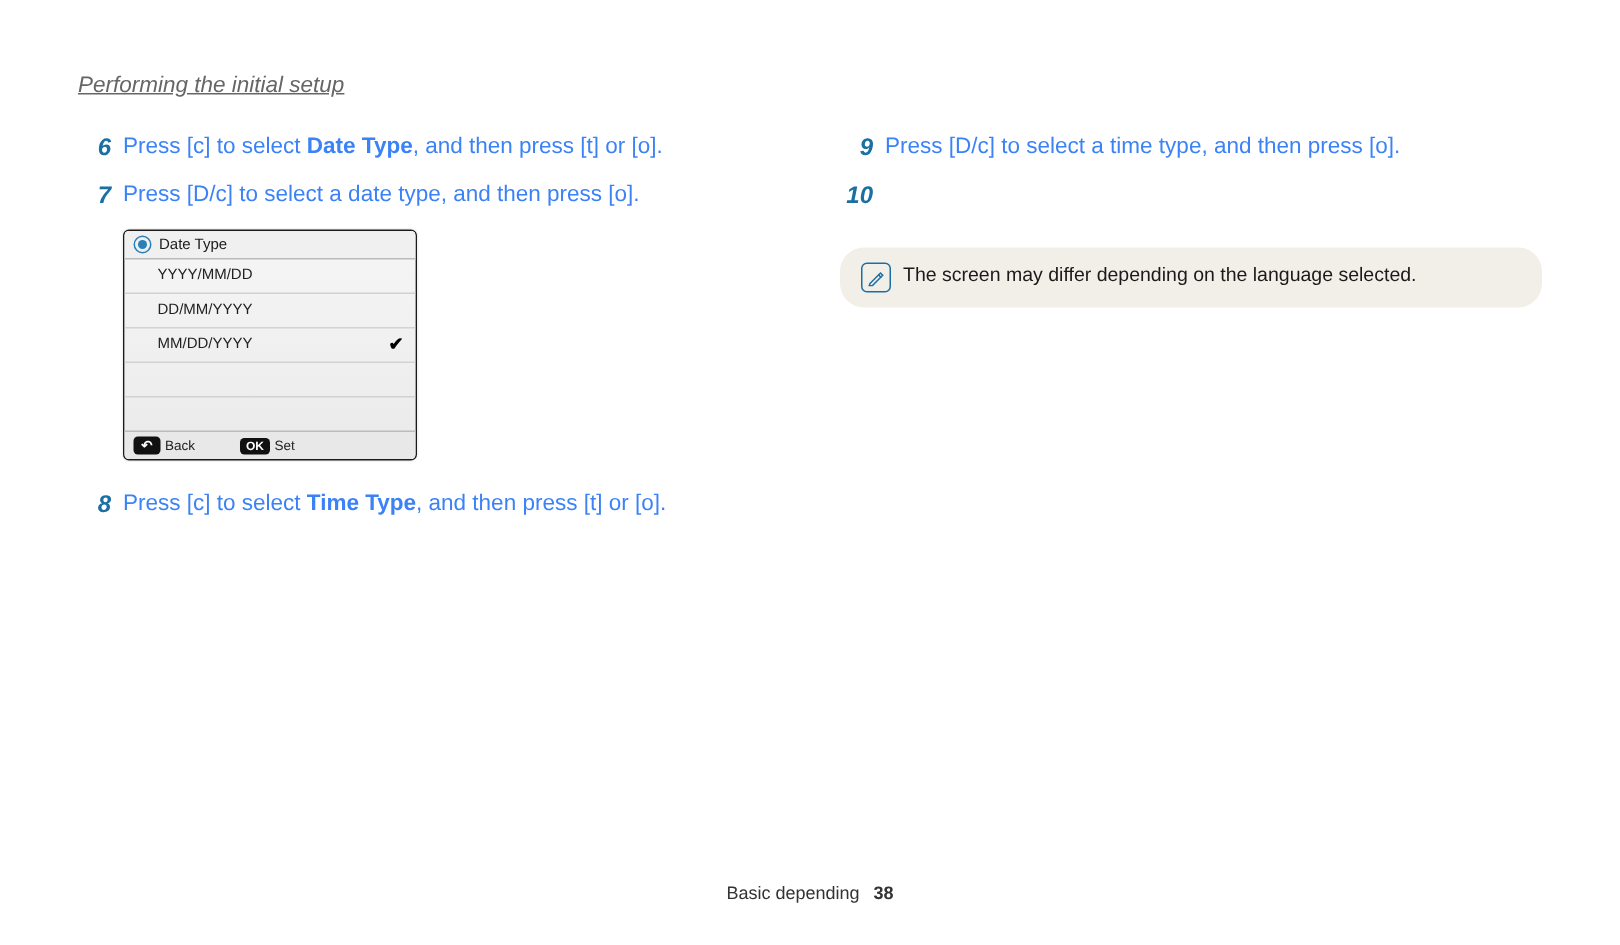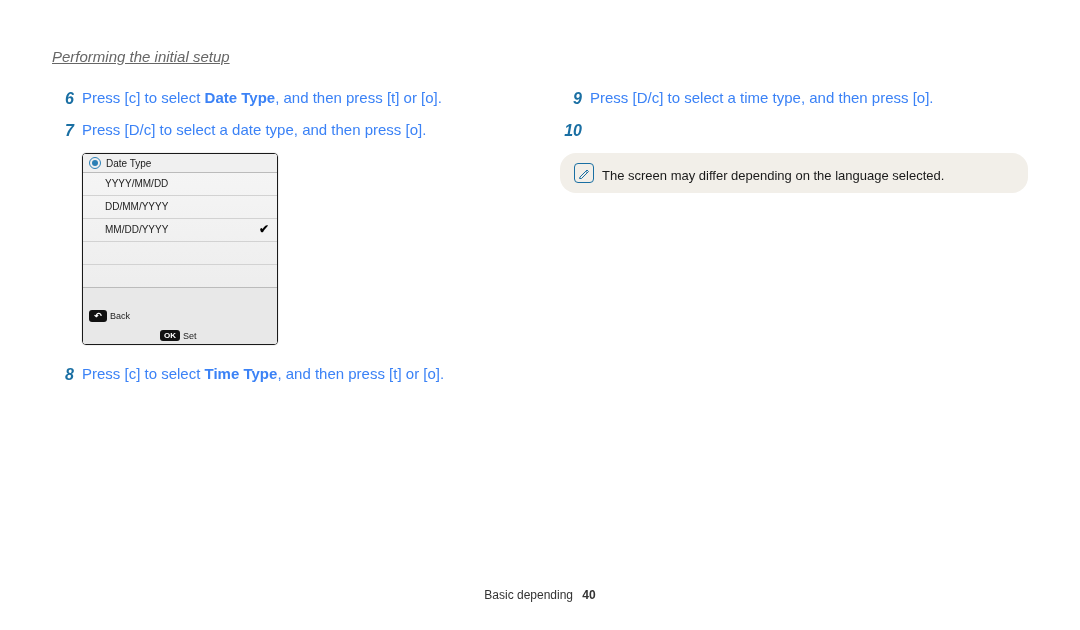--- a/index.html
+++ b/index.html
@@ -140,26 +140,26 @@
   }
   .foot-btn {
     display: inline-flex;
     align-items: center;
     font-size: 9px;
     color: #222;
   }
   
   .note {
     display: flex;
-    align-items: flex-end;
+    align-items: flex-start;
     gap: 8px;
     background: #f2efe9;
     padding: 10px 14px;
     border-radius: 16px;
-    margin-top: 10px;
+    margin-top: 22px;
   }
   .note-icon {
     width: 18px;
     height: 18px;
     border: 1.5px solid #1a6fa3;
     border-radius: 4px;
     display: inline-flex;
     align-items: center;
     justify-content: center;
     color: #1a6fa3;
@@ -230,21 +230,21 @@
               <span class="check">✔</span>
             </div>
             <div class="screen-row empty"></div>
             <div class="screen-row empty" style="border-bottom:none;"></div>
           </div>
           <div class="screen-footer">
             <span class="foot-btn">
               <span class="key-pill" style="font-size:9px;">↶</span>
               <span>Back</span>
             </span>
-            <span class="foot-btn" style="margin-left:20px;margin-top:39px;">
+            <span class="foot-btn" style="margin-left:20px;">
               <span class="key-pill">OK</span>
               <span>Set</span>
             </span>
           </div>
         </div>
       </div>
 
       <div class="step">
         <span class="step-num">8</span>
         <span class="step-text">
@@ -276,14 +276,14 @@
         </span>
         <span class="note-text">The screen may differ depending on the language selected.</span>
       </div>
 
     </div>
   </div>
 </div>
 
 <div class="footer">
   <span>Basic depending</span>
-  <span class="pg">40</span>
+  <span class="pg">38</span>
 </div>
 
 </body></html>

